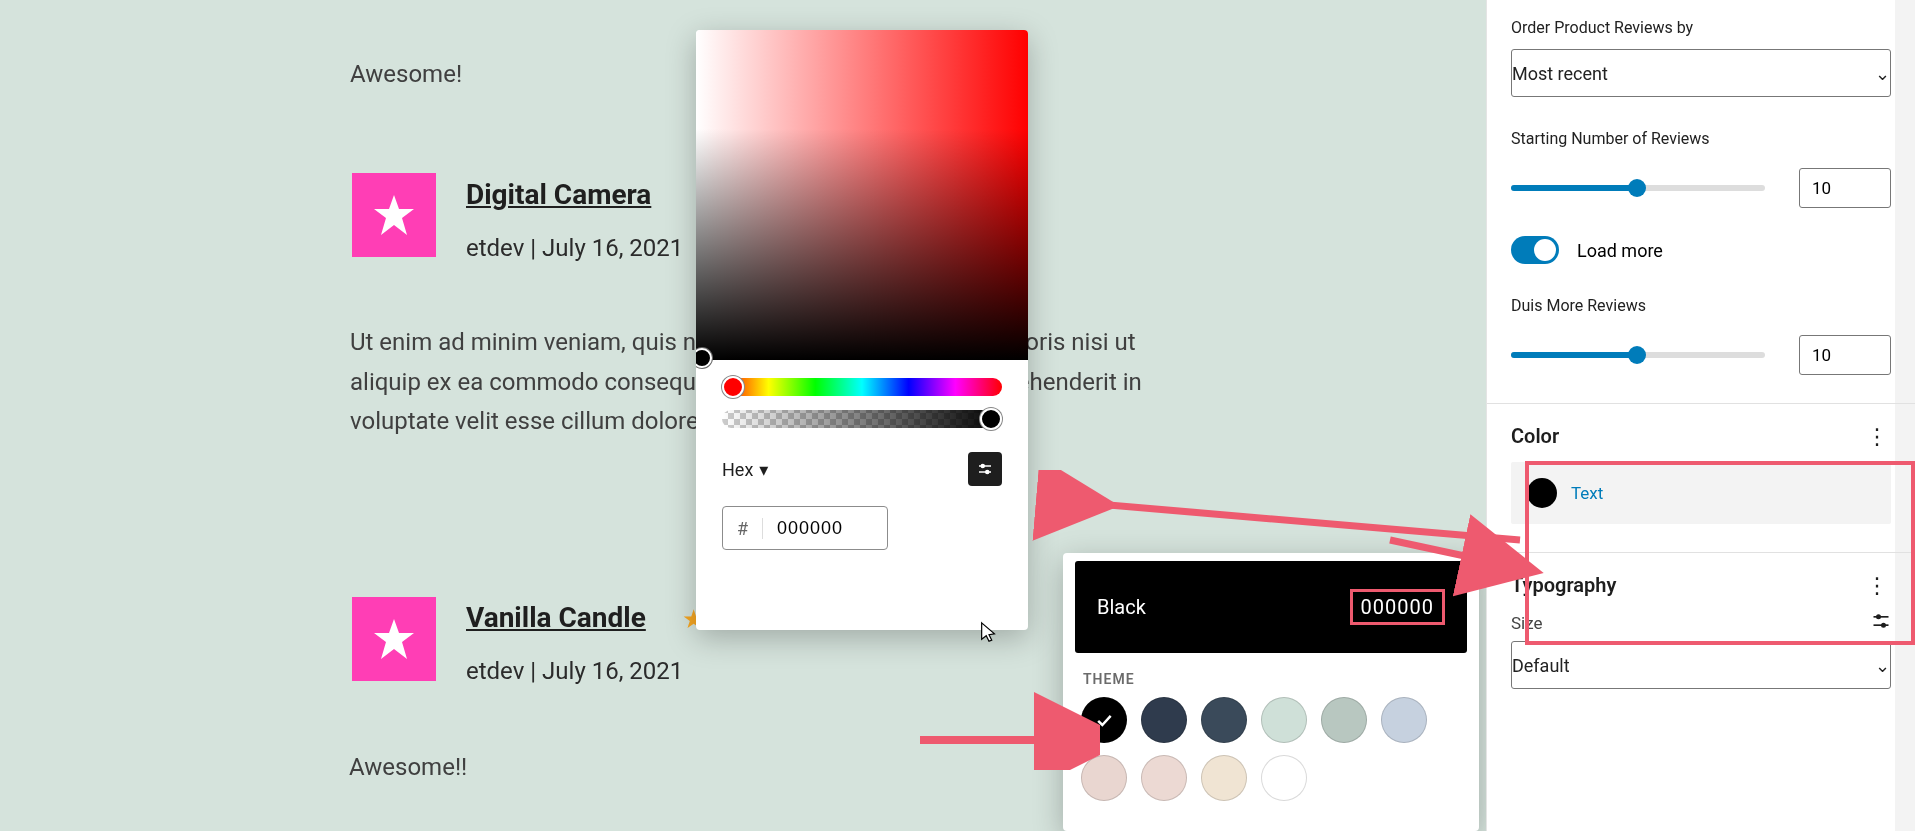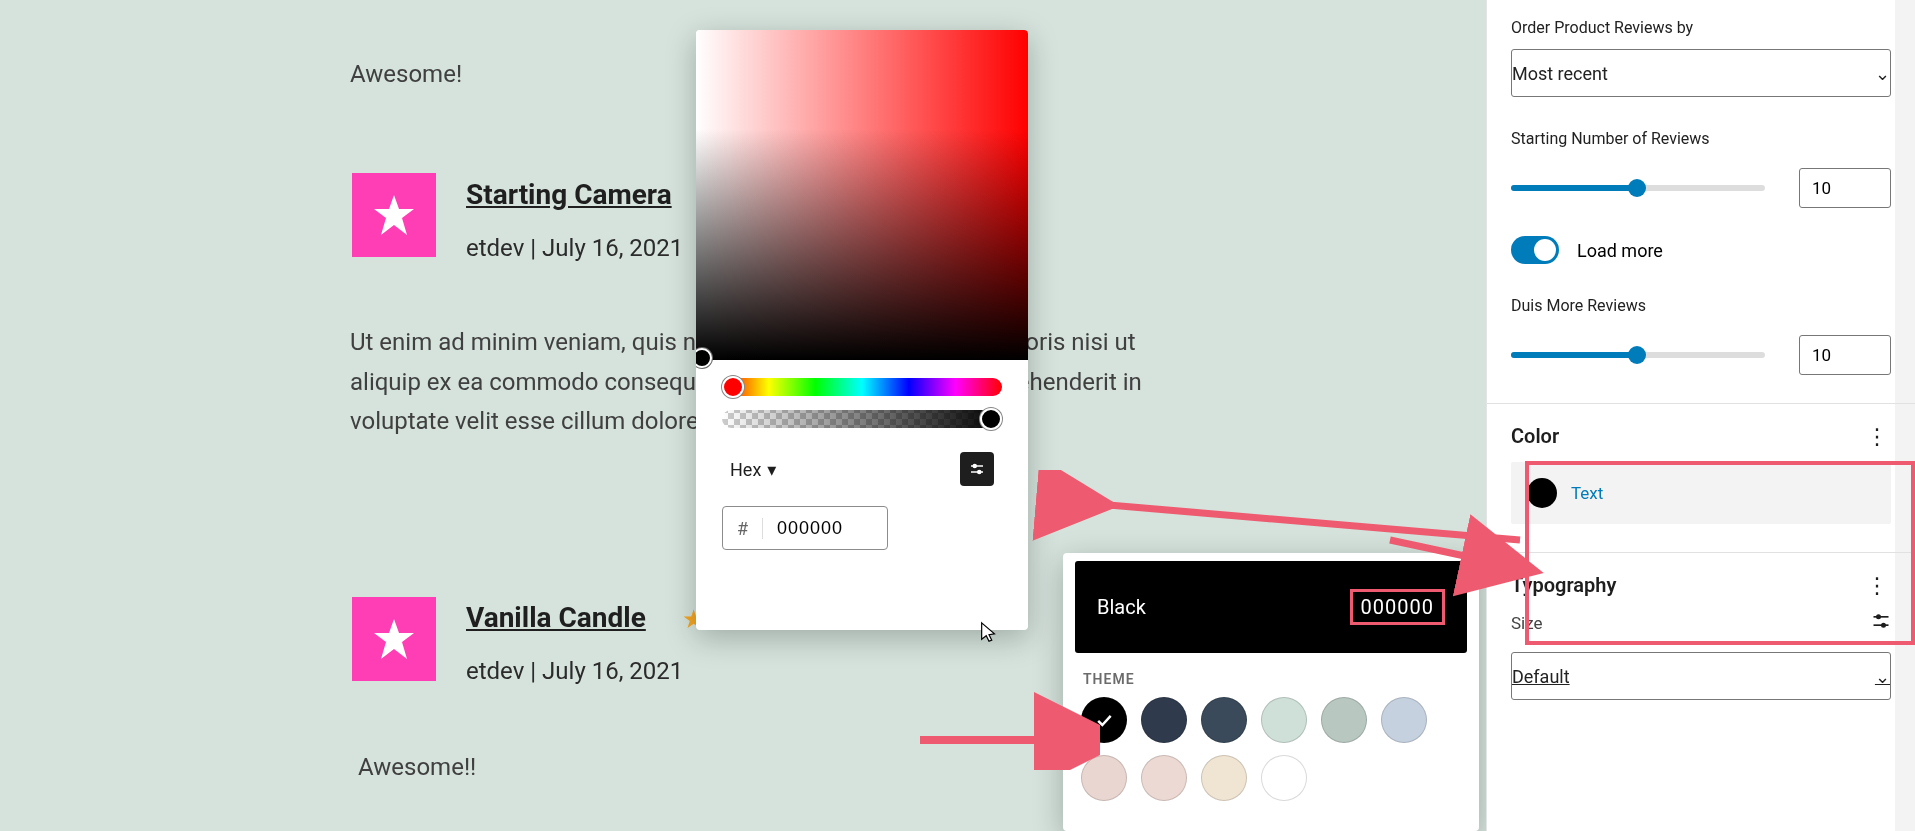--- a/index.html
+++ b/index.html
@@ -24,21 +24,21 @@
   .picker-gradient .cursor-dot { position:absolute; left:-4px; bottom:-8px; width:20px; height:20px; border-radius:50%; background:#000; border:2px solid #fff; box-shadow:0 0 0 1px #666; }
   .picker-sliders { padding: 18px 26px 8px; }
   .hue-bar { height:18px; border-radius:10px; background: linear-gradient(to right,#ff0000,#ffff00,#00ff00,#00ffff,#0000ff,#ff00ff,#ff0000); position:relative; margin-bottom:14px; }
   .hue-bar .thumb, .alpha-bar .thumb { position:absolute; top:-2px; width:22px; height:22px; border-radius:50%; border:2px solid #fff; box-shadow:0 0 0 1px #888; }
   .hue-bar .thumb { left:0; background:#ff0000; }
   .alpha-bar { height:18px; border-radius:10px; position:relative;
     background:
       linear-gradient(to right, rgba(0,0,0,0), #000),
       repeating-conic-gradient(#ccc 0% 25%, #fff 0% 50%) 0 / 12px 12px; }
   .alpha-bar .thumb { right:0; background:#000; }
-  .picker-row { display:flex; align-items:center; justify-content:space-between; padding: 16px 34px 0; }
+  .picker-row { display:flex; align-items:center; justify-content:space-between; padding: 16px 26px 0; }
   .hex-sel { display:flex; align-items:center; gap:6px; font-size:18px; color:#1e1e1e; cursor:pointer; }
   .detail-btn { width:34px; height:34px; background:#1e1e1e; border-radius:4px; display:flex; align-items:center; justify-content:center; color:#fff; }
   .hex-input-wrap { padding: 20px 26px 0; }
   .hex-input { display:flex; align-items:center; border:1px solid #8c8c8c; border-radius:4px; width:166px; height:44px; }
   .hex-input .hash { width:40px; text-align:center; color:#666; font-size:18px; border-right:1px solid #ddd; }
   .hex-input input { border:none; outline:none; font-size:18px; padding:0 14px; width:110px; letter-spacing:1px; }
 
   
   .swatches-pop { position:absolute; left:1063px; top:553px; width:416px; height:278px; background:#fff; box-shadow: 0 8px 30px rgba(0,0,0,.25); border-radius:4px; padding: 0 0 20px; }
   .swatch-header { margin: 8px 12px 0; height:92px; background:#000; border-radius:3px; display:flex; align-items:center; justify-content:space-between; padding:0 22px; color:#fff; font-size:20px; position:relative; }
@@ -82,41 +82,41 @@
 <div class="canvas">
   <div class="editor-bg"></div>
 
   <div class="review-body" style="left:350px; top:55px;">Awesome!</div>
 
   <div class="avatar" style="left:352px; top:173px;">
     <svg viewBox="0 0 24 24">
         <path d="M12 2l2.5 7H22l-6 4.5L18.5 22 12 17l-6.5 5L8 13.5 2 9h7.5z"></path>
       </svg>
   </div>
-  <a class="prod-link" style="left:466px; top:178px;">Starting Camera</a>
+  <a class="prod-link" style="left:466px; top:178px;">Digital Camera</a>
   <div class="meta-line" style="left:466px; top:234px;">
     <span>etdev</span>
     <span> | </span>
     <span>July 16, 2021</span>
   </div>
   <div class="review-body" style="left:350px; top:323px; width:840px;">Ut enim ad minim veniam, quis nostrud exercitation ullamco laboris nisi ut aliquip ex ea commodo consequat. Duis aute irure dolor in reprehenderit in voluptate velit esse cillum dolore eu fugiat nulla pariatur.</div>
 
   <div class="avatar" style="left:352px; top:597px;">
     <svg viewBox="0 0 24 24">
         <path d="M12 2l2.5 7H22l-6 4.5L18.5 22 12 17l-6.5 5L8 13.5 2 9h7.5z"></path>
       </svg>
   </div>
   <a class="prod-link" style="left:466px; top:601px;">Vanilla Candle</a>
   <div class="stars" style="left:682px; top:604px;">★★★★★</div>
   <div class="meta-line" style="left:466px; top:657px;">
     <span>etdev</span>
     <span> | </span>
     <span>July 16, 2021</span>
   </div>
-  <div class="review-body" style="left:358px; top:748px;">Awesome!!</div>
+  <div class="review-body" style="left:349px; top:748px;">Awesome!!</div>
 
   <div class="picker">
     <div class="picker-gradient">
       <div class="cursor-dot"></div>
     </div>
     <div class="picker-sliders">
       <div class="hue-bar">
           <div class="thumb"></div>
         </div>
       <div class="alpha-bar">
@@ -230,21 +230,21 @@
         <span style="font-size:17px; color:#444;">Size</span>
         <span>
           <svg width="20" height="20" viewBox="0 0 24 24" fill="none" stroke="#1e1e1e" stroke-width="2">
               <line x1="3" y1="7" x2="21" y2="7"></line>
               <line x1="3" y1="17" x2="21" y2="17"></line>
               <circle cx="9" cy="7" r="2" fill="#1e1e1e"></circle>
               <circle cx="15" cy="17" r="2" fill="#1e1e1e"></circle>
             </svg>
         </span>
       </div>
-      <div class="select" style="margin-top:11px;text-decoration:underline;">
+      <div class="select" style="margin-top:0;">
         <span>Default</span>
         <span>⌄</span>
       </div>
     </div>
   </div>
 
   <div class="section-red" style="left:1525px; top:461px; width:390px; height:184px;"></div>
 
   <svg class="arrow" style="left:900px; top:470px; width:200px; height:300px;">
     <defs>

